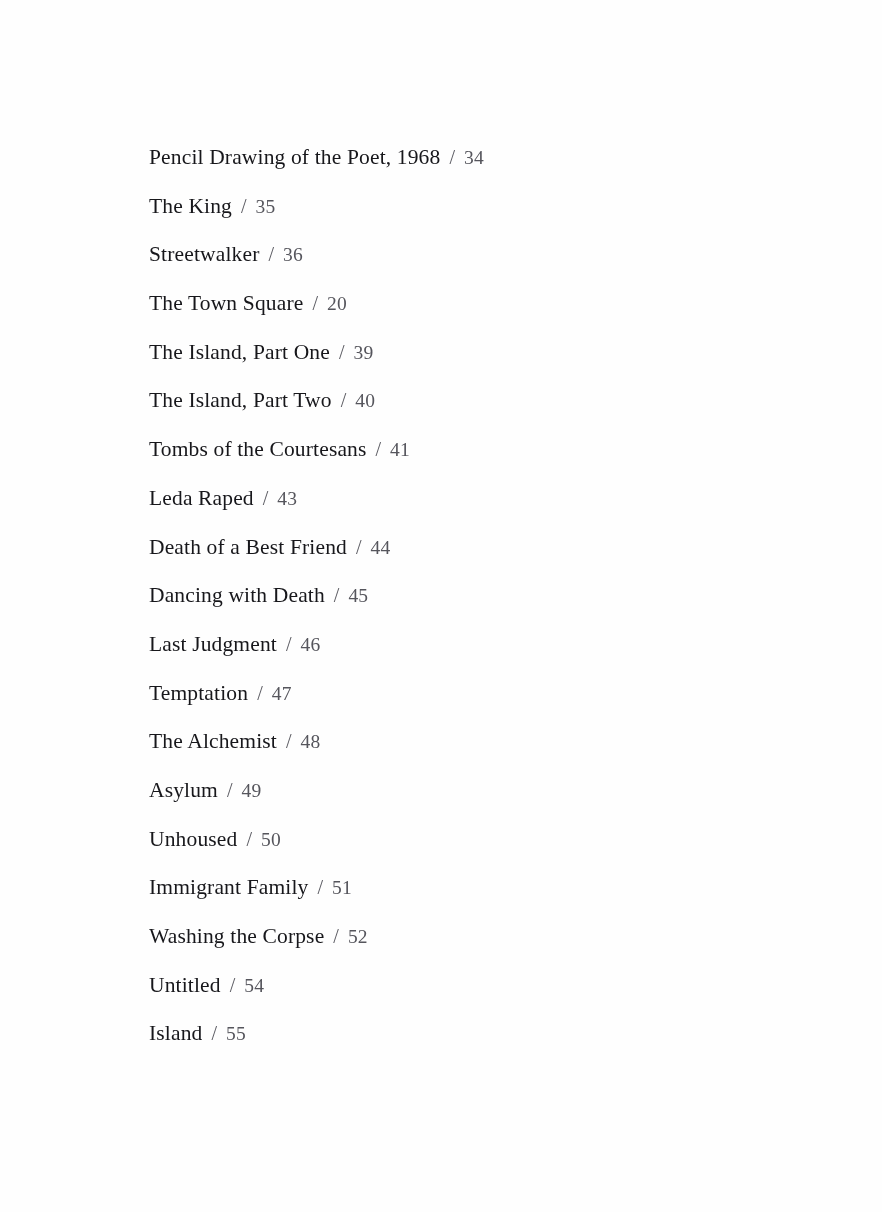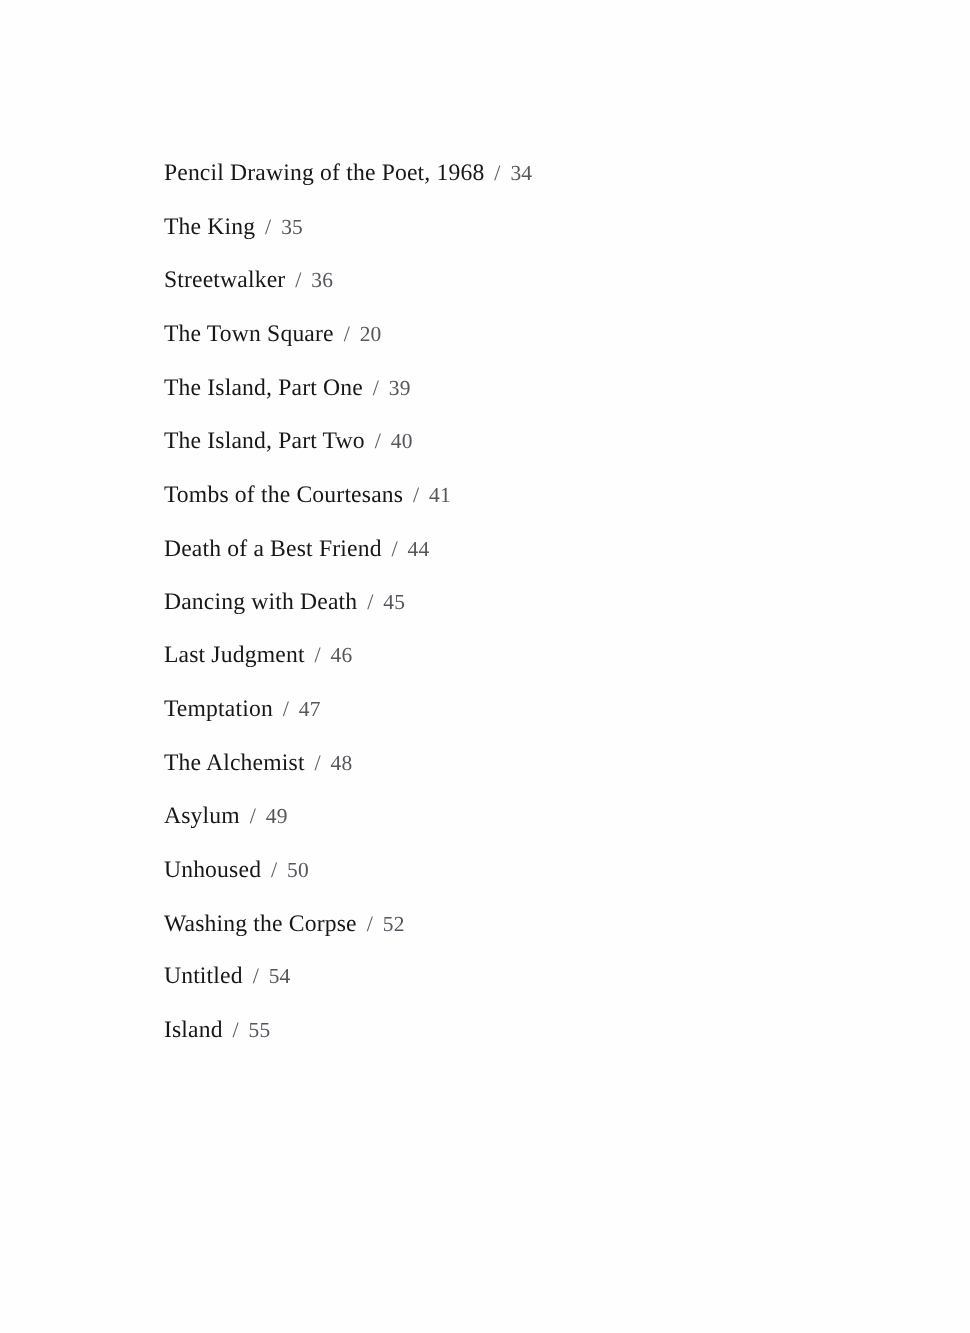--- a/index.html
+++ b/index.html
@@ -64,24 +64,26 @@
 
 <div class="page">
   <div class="toc" id="toc-list">
       <div class="toc-entry"><span class="entry-title">Pencil Drawing of the Poet, 1968</span><span class="entry-sep">/</span><span class="entry-page">34</span></div>
       <div class="toc-entry"><span class="entry-title">The King</span><span class="entry-sep">/</span><span class="entry-page">35</span></div>
       <div class="toc-entry"><span class="entry-title">Streetwalker</span><span class="entry-sep">/</span><span class="entry-page">36</span></div>
       <div class="toc-entry"><span class="entry-title">The Town Square</span><span class="entry-sep">/</span><span class="entry-page">20</span></div>
       <div class="toc-entry"><span class="entry-title">The Island, Part One</span><span class="entry-sep">/</span><span class="entry-page">39</span></div>
       <div class="toc-entry"><span class="entry-title">The Island, Part Two</span><span class="entry-sep">/</span><span class="entry-page">40</span></div>
       <div class="toc-entry"><span class="entry-title">Tombs of the Courtesans</span><span class="entry-sep">/</span><span class="entry-page">41</span></div>
+      <div class="toc-entry"><span class="entry-title">Leda Raped</span><span class="entry-sep">/</span><span class="entry-page">43</span></div>
       <div class="toc-entry"><span class="entry-title">Death of a Best Friend</span><span class="entry-sep">/</span><span class="entry-page">44</span></div>
       <div class="toc-entry"><span class="entry-title">Dancing with Death</span><span class="entry-sep">/</span><span class="entry-page">45</span></div>
       <div class="toc-entry"><span class="entry-title">Last Judgment</span><span class="entry-sep">/</span><span class="entry-page">46</span></div>
       <div class="toc-entry"><span class="entry-title">Temptation</span><span class="entry-sep">/</span><span class="entry-page">47</span></div>
       <div class="toc-entry"><span class="entry-title">The Alchemist</span><span class="entry-sep">/</span><span class="entry-page">48</span></div>
       <div class="toc-entry"><span class="entry-title">Asylum</span><span class="entry-sep">/</span><span class="entry-page">49</span></div>
       <div class="toc-entry"><span class="entry-title">Unhoused</span><span class="entry-sep">/</span><span class="entry-page">50</span></div>
+      <div class="toc-entry"><span class="entry-title">Immigrant Family</span><span class="entry-sep">/</span><span class="entry-page">51</span></div>
       <div class="toc-entry"><span class="entry-title">Washing the Corpse</span><span class="entry-sep">/</span><span class="entry-page">52</span></div>
       <div class="toc-entry"><span class="entry-title">Untitled</span><span class="entry-sep">/</span><span class="entry-page">54</span></div>
       <div class="toc-entry"><span class="entry-title">Island</span><span class="entry-sep">/</span><span class="entry-page">55</span></div>
     </div>
 </div>
 
 </body></html>

